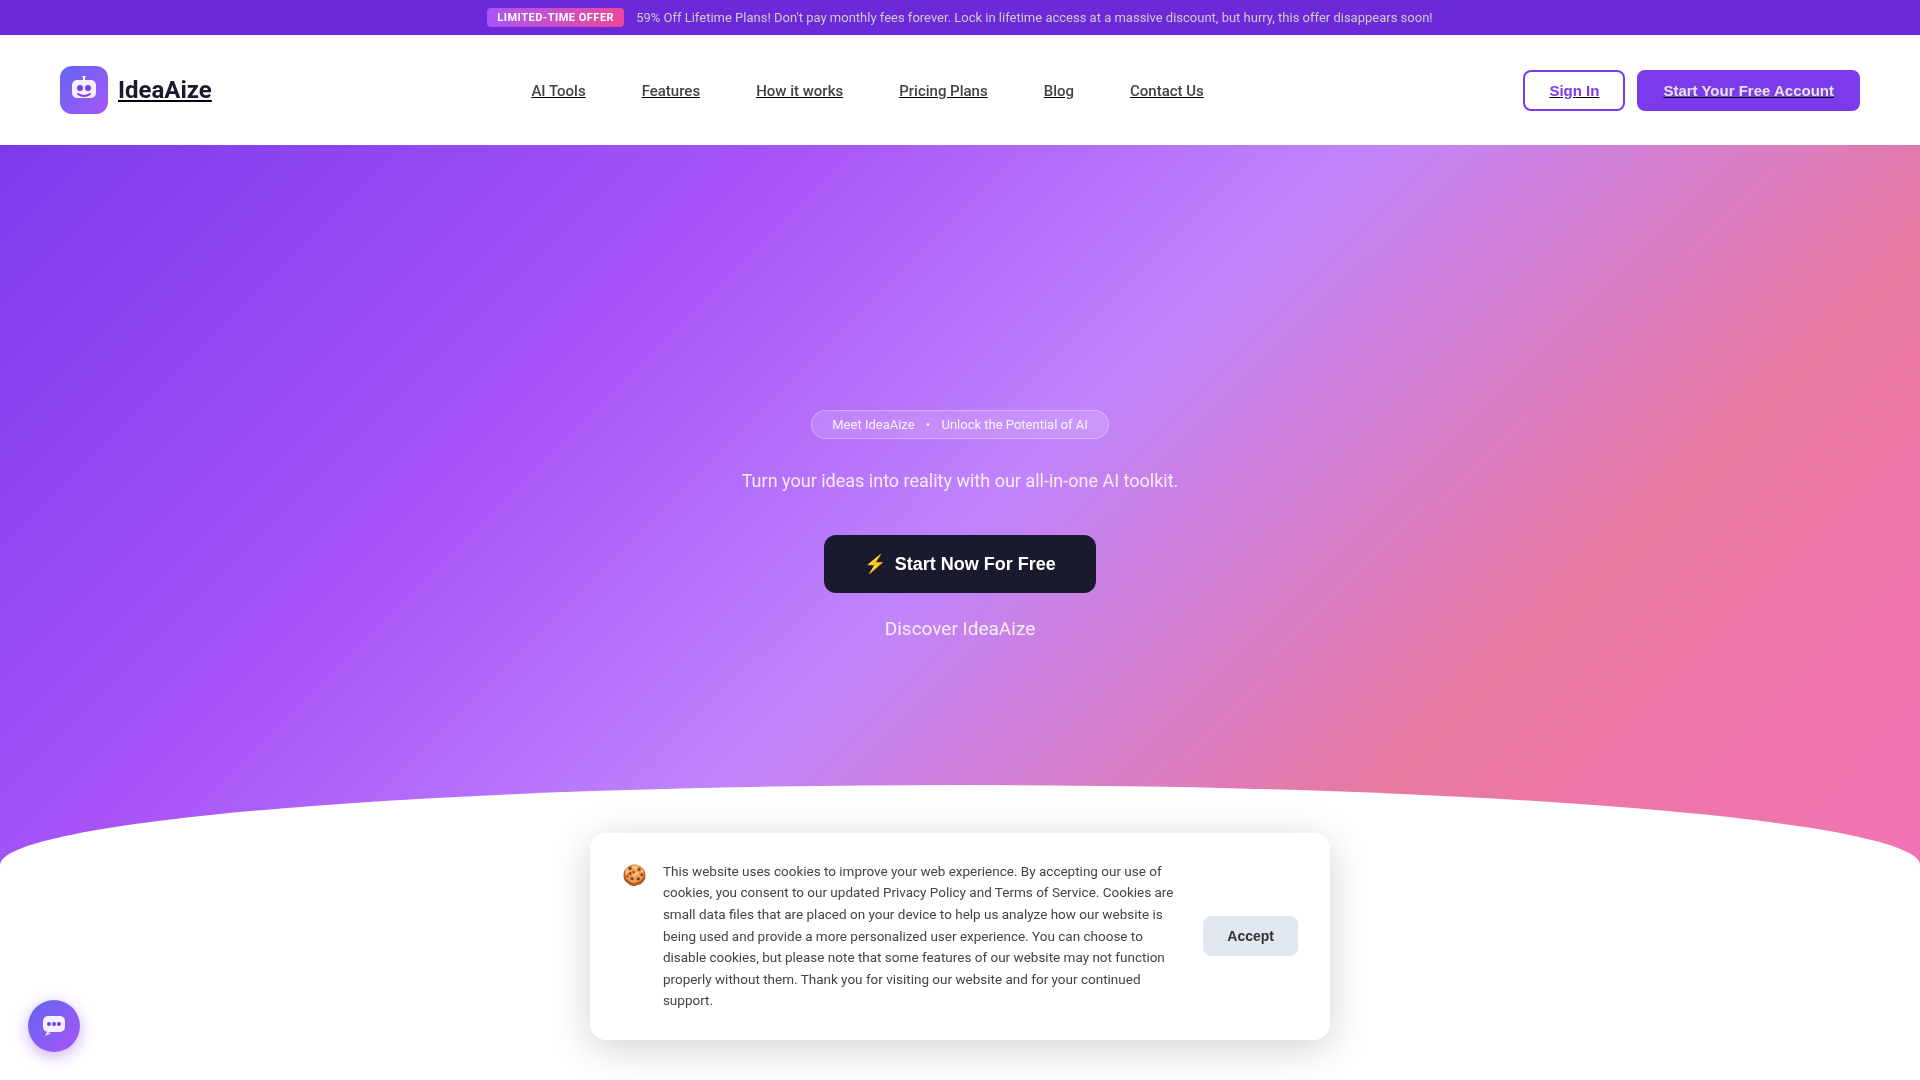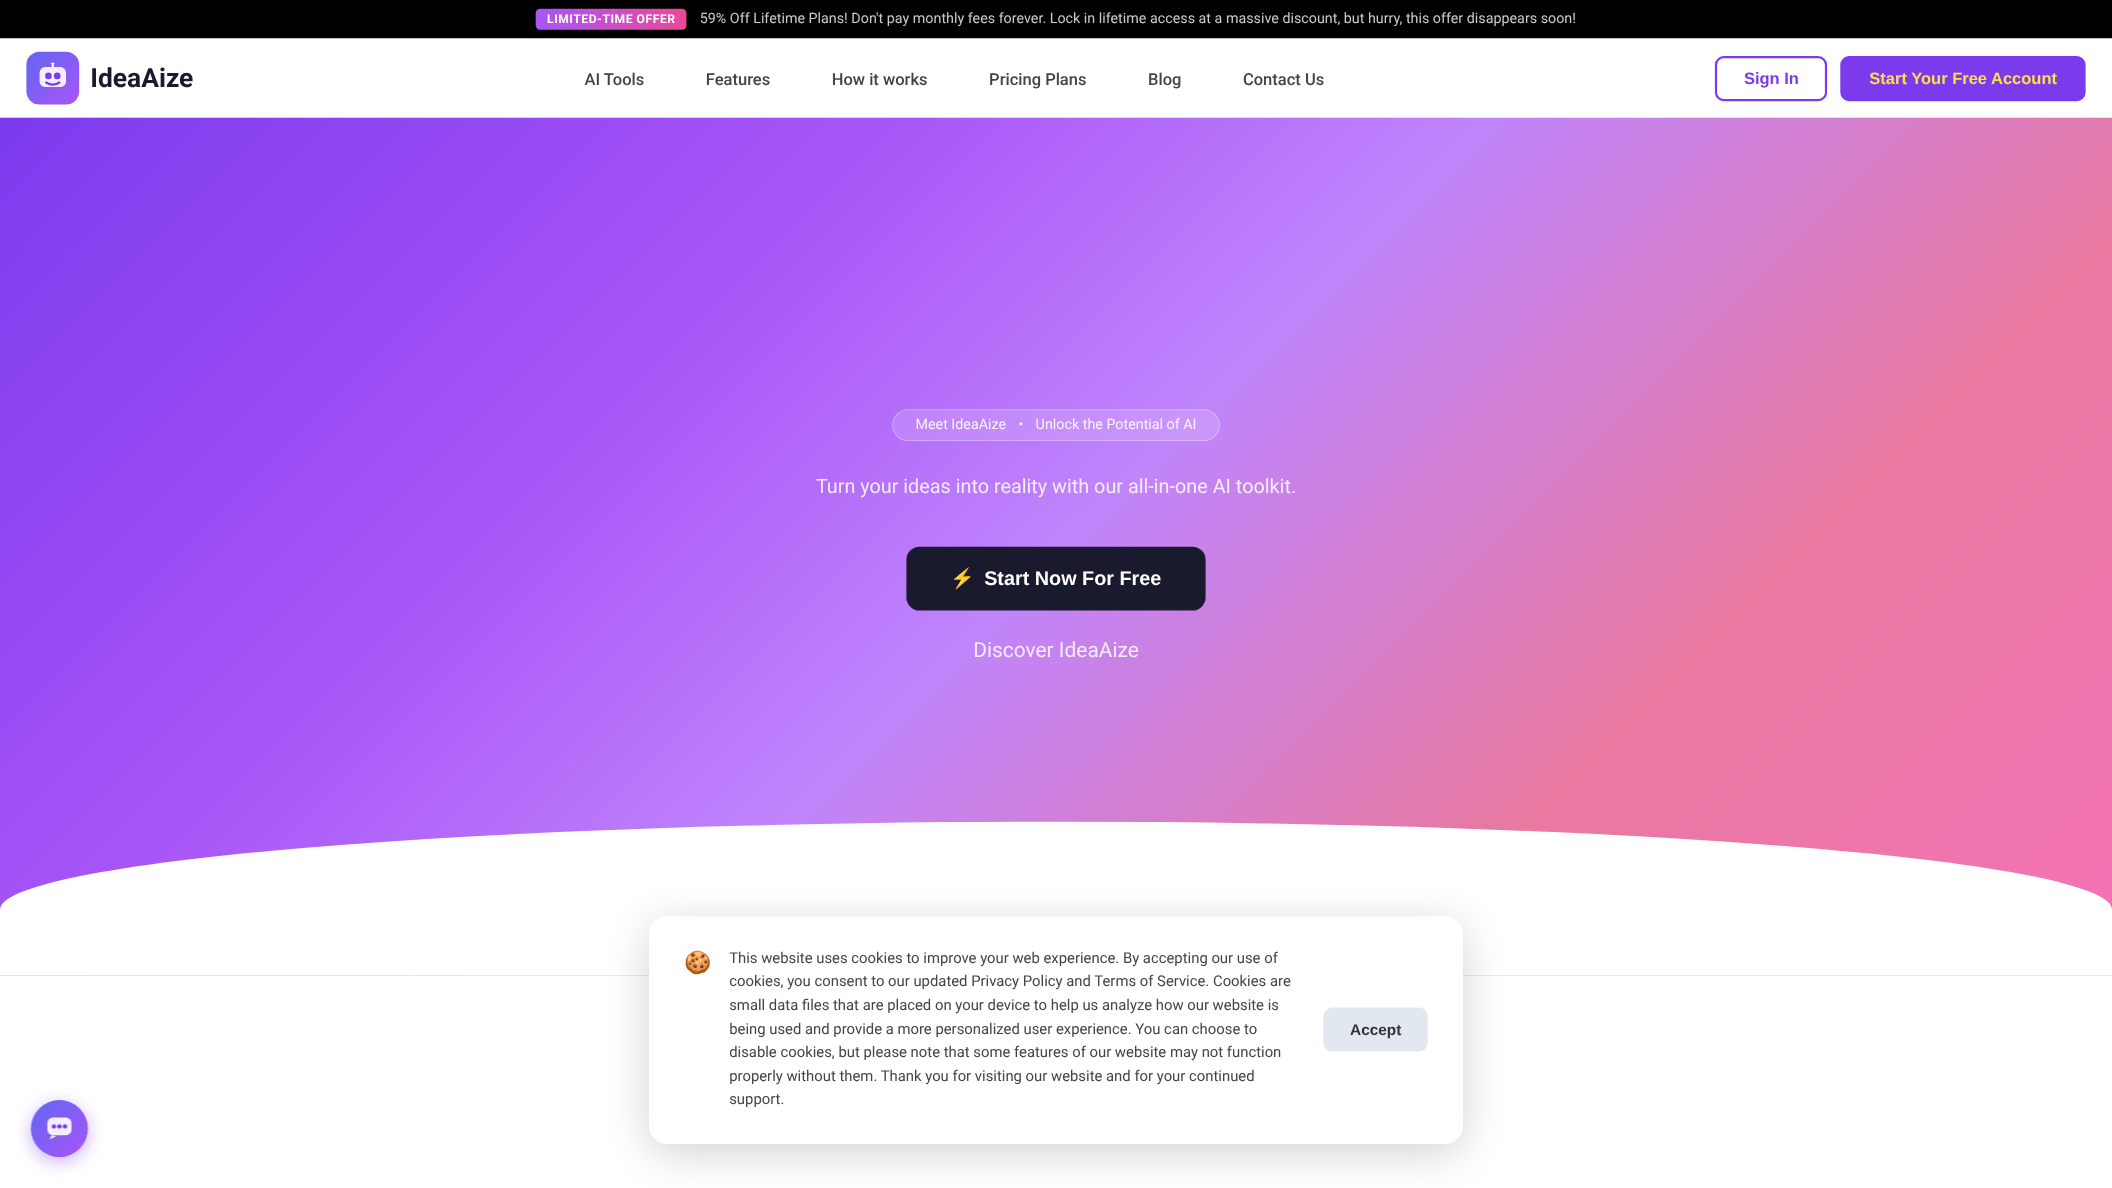--- a/index.html
+++ b/index.html
@@ -1,20 +1,20 @@
 <!DOCTYPE html>
 <html><head>
   <meta charset="utf-8">
   <style>
     * { margin: 0; padding: 0; box-sizing: border-box; }
     body { font-family: -apple-system, BlinkMacSystemFont, 'Segoe UI', Roboto, sans-serif; overflow-x: hidden; }
 
     
     .top-banner {
-      background: #000000;
+      background: #6d28d9;
       color: #fff;
       text-align: center;
       padding: 8px 20px;
       font-size: 13px;
       display: flex;
       align-items: center;
       justify-content: center;
       gap: 12px;
     }
     .top-banner .offer-label {
@@ -29,23 +29,24 @@
     .top-banner .offer-text {
       color: #ccc;
     }
 
     
     .navbar {
       background: #fff;
       display: flex;
       align-items: center;
       justify-content: space-between;
-      padding: 0 24px;
-      height: 72px;
+      padding: 0 60px;
+      height: 110px;
       box-shadow: 0 1px 3px rgba(0,0,0,0.05);
+      text-decoration: underline;
     }
     .logo {
       display: flex;
       align-items: center;
       gap: 10px;
       text-decoration: none;
     }
     .logo-icon {
       width: 48px;
       height: 48px;
@@ -86,21 +87,21 @@
       background: transparent;
       padding: 10px 24px;
       border-radius: 8px;
       font-size: 15px;
       font-weight: 600;
       cursor: pointer;
       transition: all 0.2s;
     }
     .btn-start-free-account {
       border: 2px solid #7c3aed;
-      color: #fde047;
+      color: #e5e5e5;
       background: #7c3aed;
       padding: 10px 24px;
       border-radius: 8px;
       font-size: 15px;
       font-weight: 600;
       cursor: pointer;
       transition: all 0.2s;
     }
 
     

